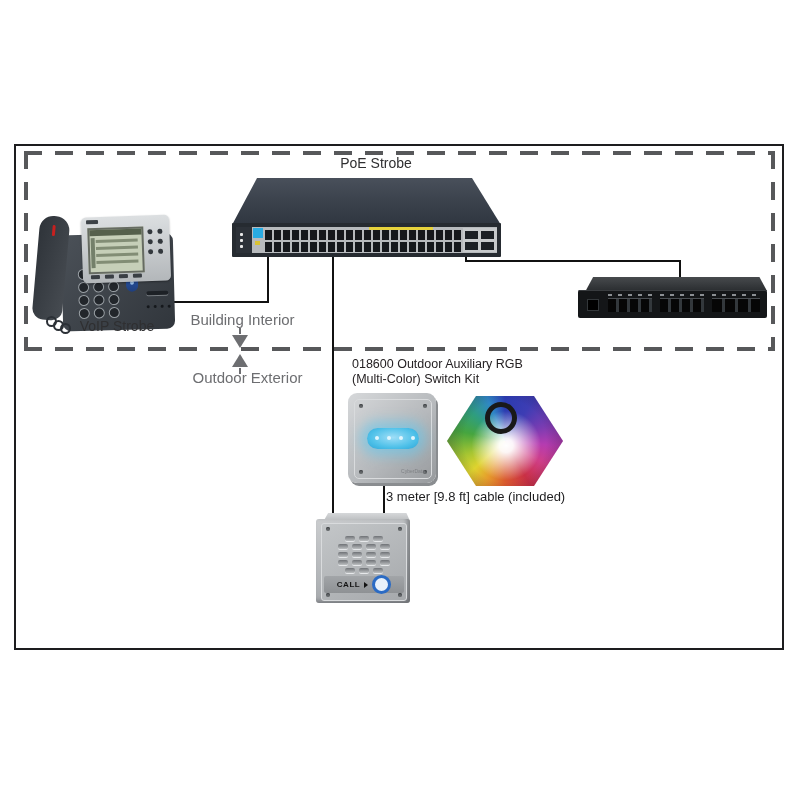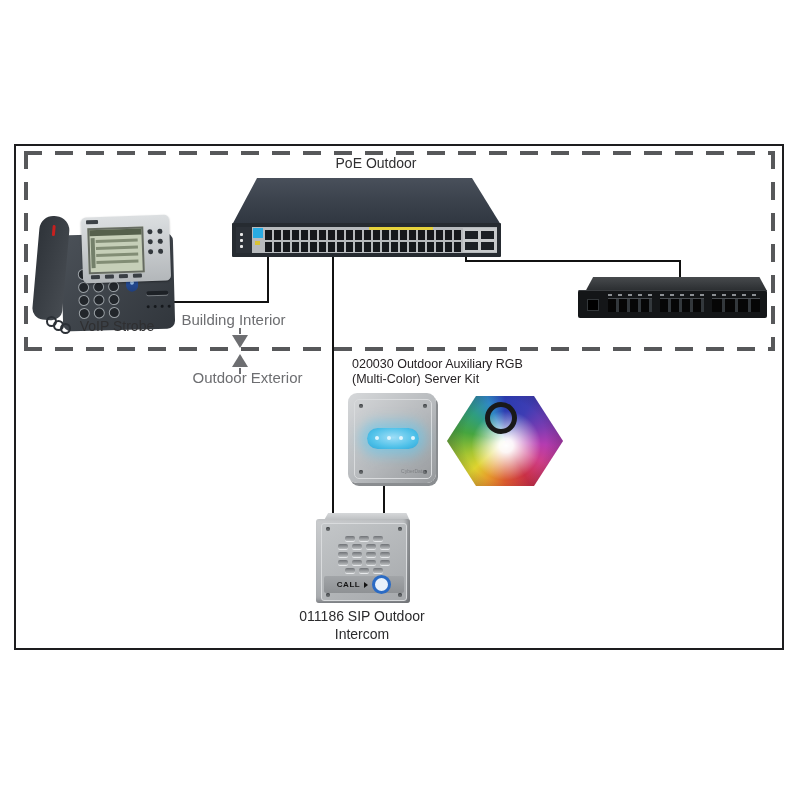--- a/index.html
+++ b/index.html
@@ -131,21 +131,21 @@
   <div class="abs dash-h" style="left:24px;top:347px;width:751px;"></div>
 
   <div class="abs cable" style="left:173px;top:301px;width:96px;height:2px;"></div>
   <div class="abs cable" style="left:267px;top:253px;width:2px;height:50px;"></div>
   <div class="abs cable" style="left:332px;top:255px;width:2px;height:261px;"></div>
   <div class="abs cable" style="left:465px;top:254px;width:2px;height:8px;"></div>
   <div class="abs cable" style="left:465px;top:260px;width:216px;height:2px;"></div>
   <div class="abs cable" style="left:679px;top:260px;width:2px;height:20px;"></div>
   <div class="abs cable" style="left:383px;top:479px;width:2px;height:37px;"></div>
 
-  <div class="abs lbl lbl-dark center" style="left:300px;top:155px;width:152px;">PoE Outdoor</div>
+  <div class="abs lbl lbl-dark center" style="left:300px;top:155px;width:152px;">PoE Strobe</div>
 
   <div class="abs" style="left:230px;top:176px;width:275px;height:82px;">
     <div class="abs sw-top"></div>
     <div class="abs sw-front">
       <div class="abs sw-panel">
         <div class="abs sw-module">
           <div class="abs sw-led" style="left:4px;top:6px;"></div>
           <div class="abs sw-led" style="left:4px;top:12px;"></div>
           <div class="abs sw-led" style="left:4px;top:18px;"></div>
         </div>
@@ -226,30 +226,30 @@
       <div class="abs pbx-pwr"></div>
       <div class="abs pbx-lblrow" style="left:30px;width:44px;"></div>
       <div class="abs pbx-lblrow" style="left:82px;width:44px;"></div>
       <div class="abs pbx-lblrow" style="left:134px;width:48px;"></div>
       <div class="abs pbx-ports" style="left:30px;width:44px;"></div>
       <div class="abs pbx-ports" style="left:82px;width:44px;"></div>
       <div class="abs pbx-ports-wide" style="left:134px;width:48px;"></div>
     </div>
   </div>
 
-  <div class="abs lbl lbl-gray center" style="left:166px;top:311px;width:135px;">Building Interior</div>
+  <div class="abs lbl lbl-gray center" style="left:175px;top:311px;width:135px;">Building Interior</div>
   <div class="abs stem" style="left:239px;top:328px;height:6px;"></div>
   <div class="abs tri tri-down" style="left:232px;top:335px;"></div>
   <div class="abs tri tri-up" style="left:232px;top:354px;"></div>
   <div class="abs stem" style="left:239px;top:368px;height:6px;"></div>
   <div class="abs lbl lbl-gray center" style="left:180px;top:369px;width:135px;">Outdoor Exterior</div>
 
   <div class="abs kit-note" style="left:352px;top:357px;">
-    <div>020030 Outdoor Auxiliary RGB</div>
-    <div>(Multi-Color) Server Kit</div>
+    <div>018600 Outdoor Auxiliary RGB</div>
+    <div>(Multi-Color) Switch Kit</div>
   </div>
 
   <div class="abs strobe-box">
     <div class="abs strobe-plate">
       <div class="abs screw" style="left:4px;top:4px;"></div>
       <div class="abs screw" style="right:4px;top:4px;"></div>
       <div class="abs screw" style="left:4px;bottom:4px;"></div>
       <div class="abs screw" style="right:4px;bottom:4px;"></div>
       <div class="abs strobe-glow">
         <div class="abs glow-dot" style="left:8px;"></div>
@@ -257,20 +257,21 @@
         <div class="abs glow-dot" style="left:32px;"></div>
         <div class="abs glow-dot" style="left:44px;"></div>
       </div>
       <div class="brand">CyberData</div>
     </div>
   </div>
 
   <div class="abs hexwheel"></div>
   <div class="abs hex-ring"></div>
 
+  <div class="abs cable-note lbl" style="left:386px;top:489px;">3 meter [9.8 ft] cable (included)</div>
 
   <div class="abs" style="left:316px;top:513px;width:94px;height:92px;">
     <div class="abs ic-top"></div>
     <div class="abs ic-body">
       <div class="abs ic-plate">
         <div class="abs screw" style="left:4px;top:3px;"></div>
         <div class="abs screw" style="right:4px;top:3px;"></div>
         <div class="abs screw" style="left:4px;bottom:3px;"></div>
         <div class="abs screw" style="right:4px;bottom:3px;"></div>
         <div class="abs grille">
@@ -304,18 +305,14 @@
           </div>
         </div>
         <div class="abs ic-band">
           <span class="call-txt">CALL</span>
           <span class="call-arrow"></span>
           <span class="call-btn"></span>
         </div>
       </div>
     </div>
   </div>
-  <div class="abs ic-label" style="left:282px;top:607px;width:160px;">
-    <div>011186 SIP Outdoor</div>
-    <div>Intercom</div>
-  </div>
 
 </div>
 
 </body></html>

